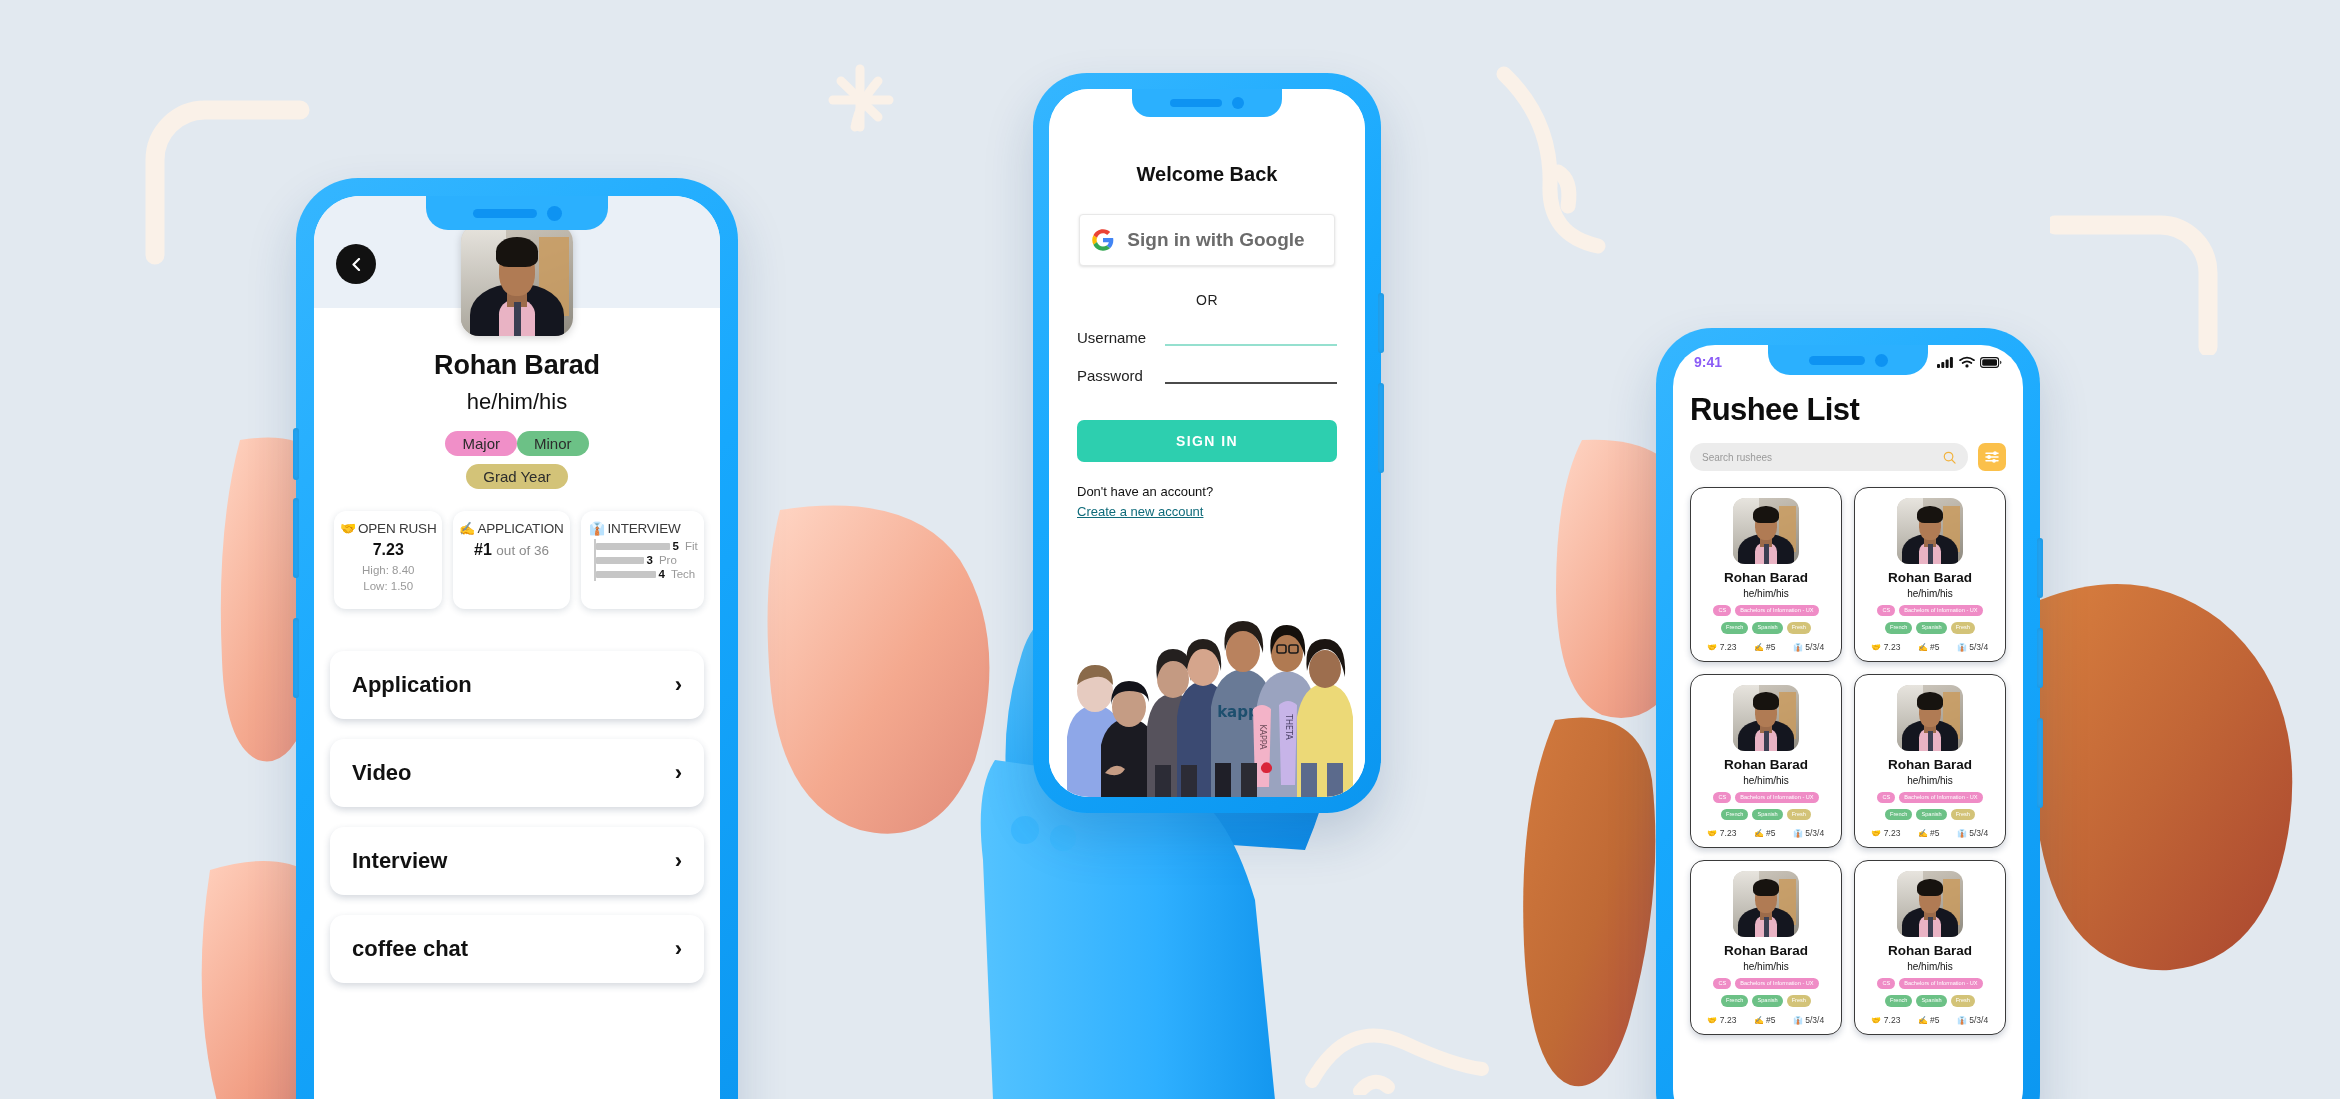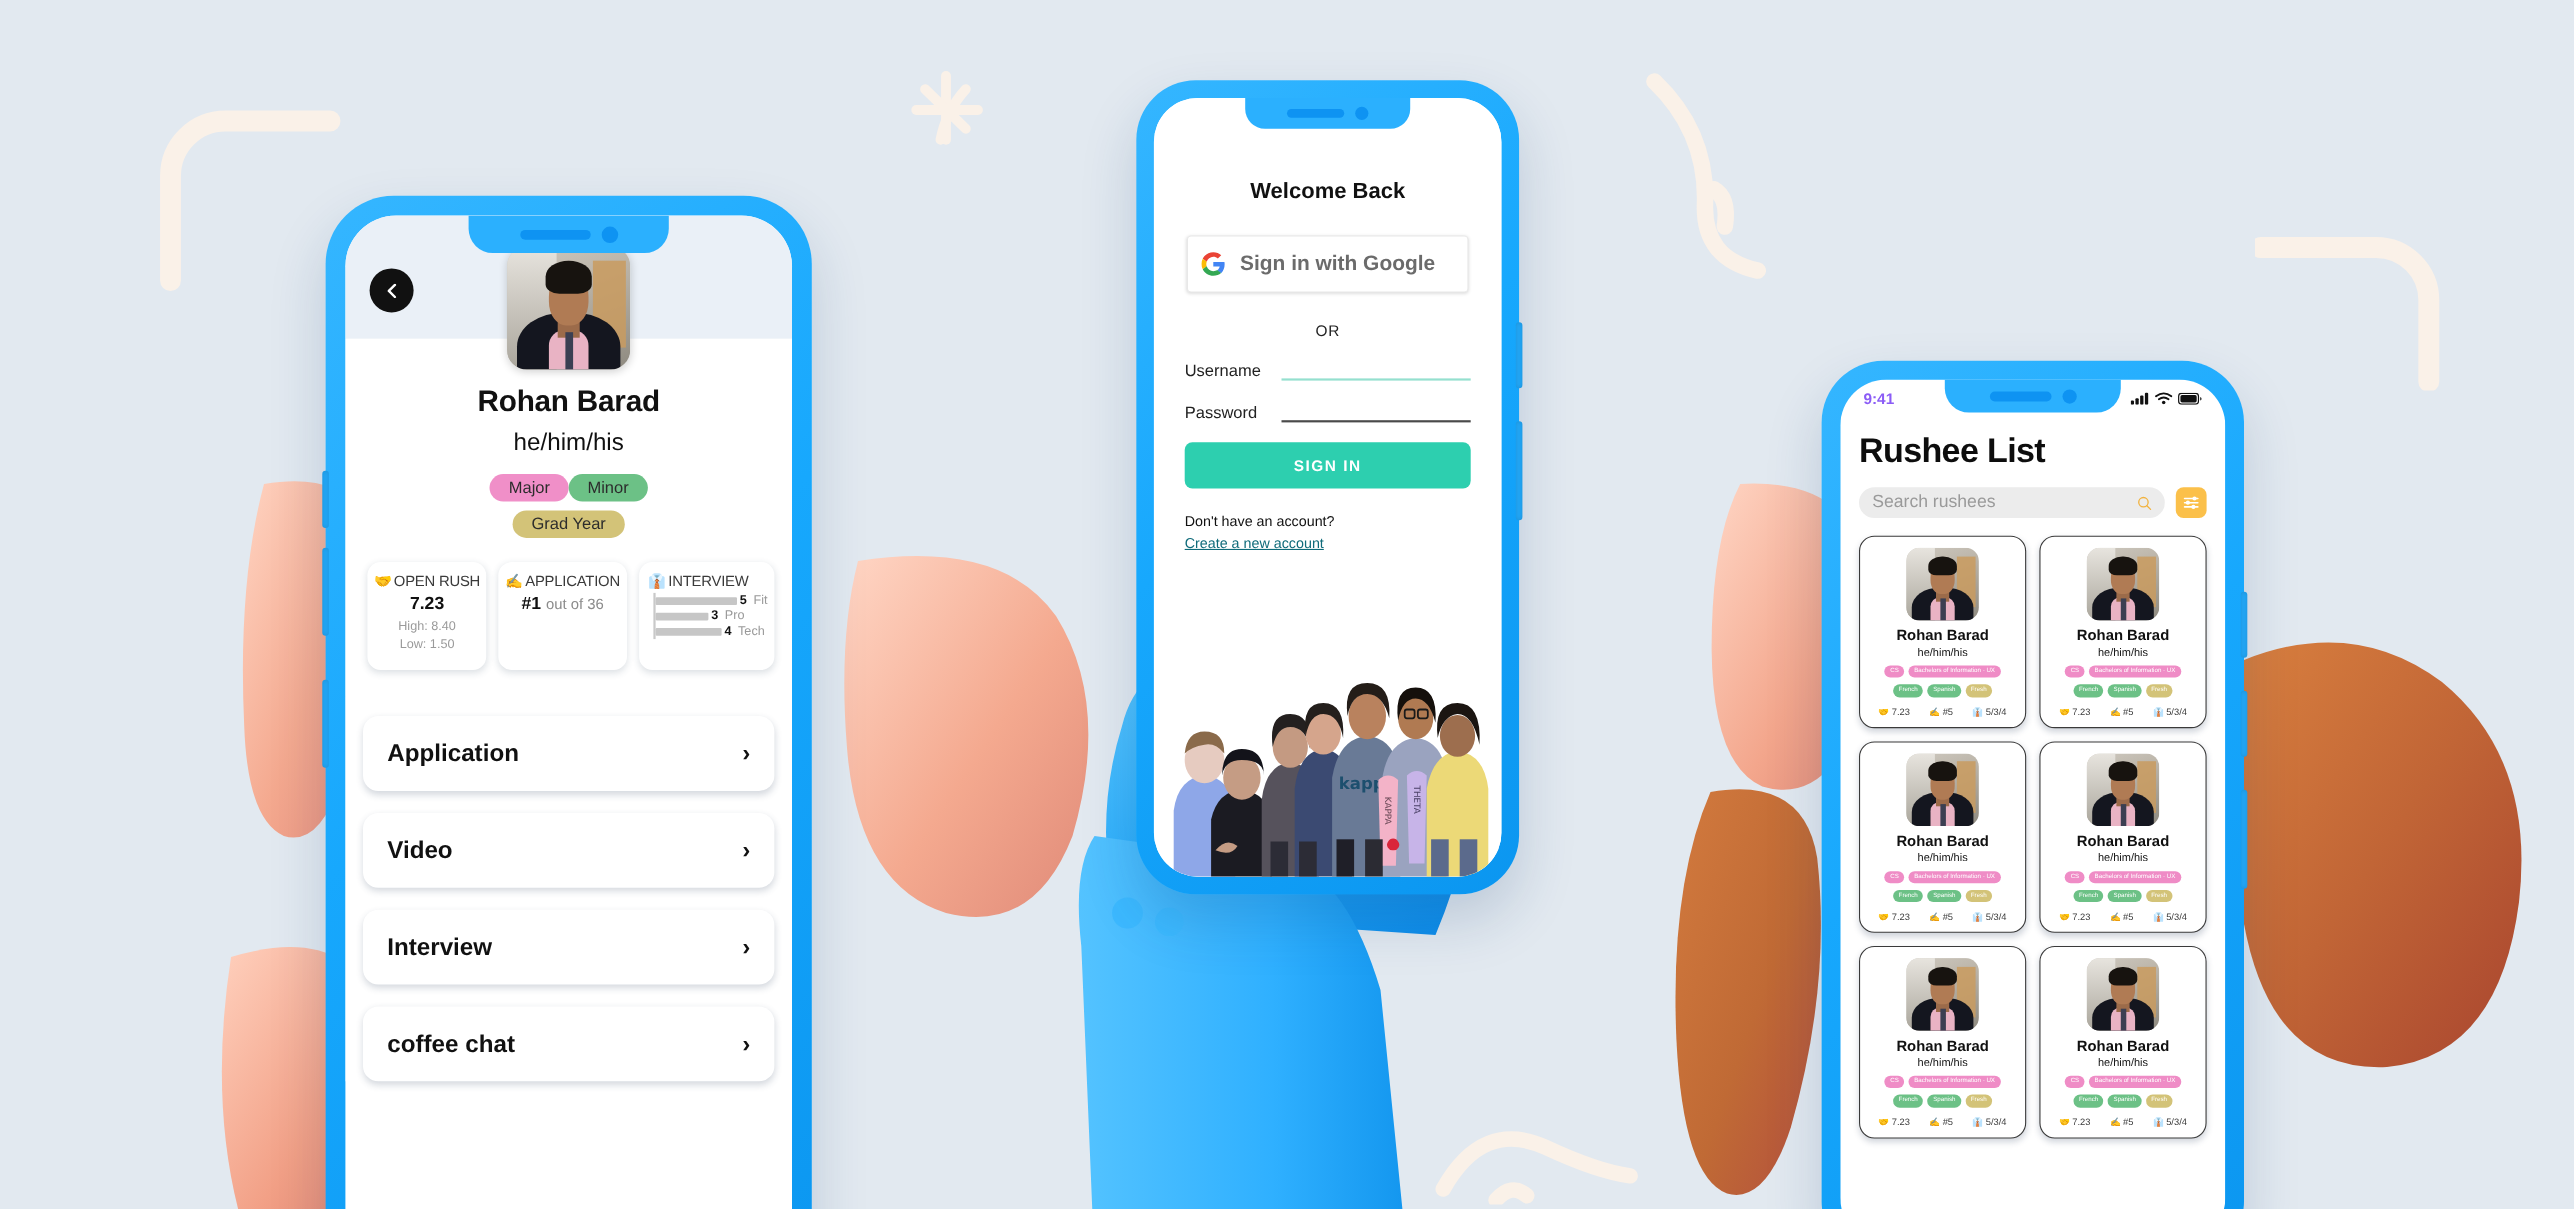--- a/index.html
+++ b/index.html
@@ -122,21 +122,21 @@
     display: flex; align-items: center; cursor: pointer;
   }
   .gbtn .glogo { width: 46px; display: flex; justify-content: center; }
   .gbtn .gtxt { flex: 1; text-align: center; font-size: 19px; font-weight: 600; color: #6b6b6b; padding-right: 28px;}
   .or { text-align: center; font-size: 14px; color: #222; margin-top: 26px; letter-spacing:.5px;}
   .field { display: flex; align-items: flex-end; margin-top: 18px; gap: 14px; }
   .field .flabel { font-size: 15px; color: #222; width: 74px; }
   .field .fline { flex: 1; height: 20px; border-bottom: 2px solid #95e0cf; }
   .field.pw .fline { border-bottom: 2px solid #4b4b4b; }
   .signin {
-    margin-top: 18px; height: 42px; border-radius: 7px;
+    margin-top: 36px; height: 42px; border-radius: 7px;
     background: #2dcfaf; color: #fff; font-size: 14px; font-weight: 700;
     letter-spacing: 1.4px; display: flex; align-items: center; justify-content: center;
     cursor: pointer;
   }
   .noacct { font-size: 13px; color: #111; margin-top: 22px; }
   .createacct { font-size: 13px; color: #0f6b7a; text-decoration: underline; margin-top: 5px; cursor: pointer; display:inline-block;}
   .illus { position: absolute; left: 0; right: 0; bottom: 0; height: 210px; }
 
   
   #phone-right { left: 1656px; top: 328px; width: 384px; height: 820px; border-radius: 56px; }
@@ -146,21 +146,21 @@
   #phone-right .notch .cam { width: 13px; height: 13px; }
   .rl { padding: 0 17px; height: 100%; background: #fff; }
   .statusbar { height: 30px; display: flex; align-items: center; justify-content: space-between; font-size: 14px; font-weight: 700; color:#8b5cf6; padding: 4px 4px 0;}
   .sb-right { display: flex; align-items: center; gap: 5px; }
   .rl-title { font-size: 31px; font-weight: 700; color: #0d0d0d; margin-top: 17px; letter-spacing: -.6px;}
   .searchrow { display: flex; align-items: center; gap: 10px; margin-top: 15px; }
   .searchbox {
     flex: 1; height: 28px; background: #ececec; border-radius: 14px;
     display: flex; align-items: center; padding: 0 12px; cursor: text;
   }
-  .searchbox .ph { flex: 1; font-size: 16px; color: #9a9a9a; }
+  .searchbox .ph { flex: 1; font-size: 10px; color: #9a9a9a; }
   .filterbtn {
     width: 28px; height: 28px; background: #fbc04a; border-radius: 7px;
     display: flex; align-items: center; justify-content: center; cursor: pointer;
   }
   .cardgrid { display: flex; flex-wrap: wrap; gap: 12px; margin-top: 16px; }
   .rcard {
     width: calc(50% - 6px); background: #fff; border: 1px solid #3a3a3a;
     border-radius: 14px; box-shadow: 0 3px 6px rgba(40,60,90,.22);
     padding: 10px 8px 9px; text-align: center;
   }

